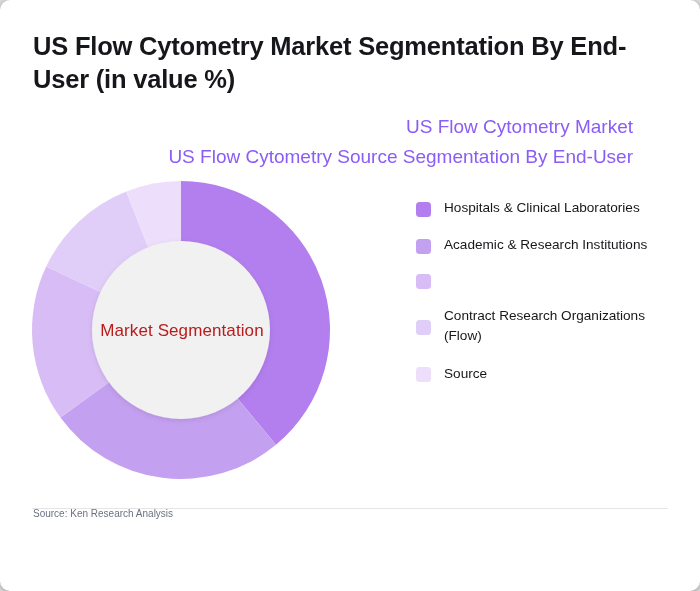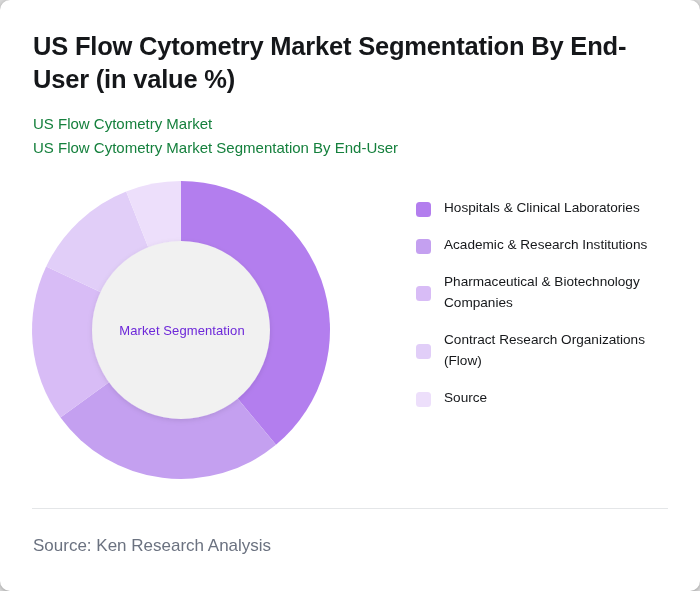--- a/index.html
+++ b/index.html
@@ -38,23 +38,24 @@
     font-weight: bold;
     line-height: 1.30;
     color: #15171a;
     letter-spacing: -0.2px;
   }
   .breadcrumb {
     position: absolute;
     left: 33px;
     top: 112px;
     width: 600px;
-    font-size: 15px;
+    font-size: 19px;
     line-height: 1.60;
-    color: #15803d;
+    color: #8b5cf6;
+    text-align: right;
   }
   .breadcrumb div { white-space: nowrap; }
 
   
   .chart-wrap {
     position: absolute;
     left: 28px;
     top: 178px;
     width: 308px;
     height: 305px;
@@ -71,22 +72,22 @@
     left: 0;
     top: 0;
     width: 308px;
     height: 305px;
     display: flex;
     align-items: center;
     justify-content: center;
     pointer-events: none;
   }
   .center-label span {
-    font-size: 13px;
-    color: #6d28d9;
+    font-size: 17px;
+    color: #b91c1c;
     letter-spacing: 0.1px;
   }
 
   
   .legend {
     position: absolute;
     left: 416px;
     top: 198px;
     width: 260px;
   }
@@ -115,22 +116,22 @@
     position: absolute;
     left: 32px;
     top: 508px;
     width: 636px;
     height: 1px;
     background: #e4e6e8;
   }
   .source {
     position: absolute;
     left: 33px;
-    top: 536px;
-    font-size: 17px;
+    top: 508px;
+    font-size: 10px;
     color: #6b7280;
   }
   .logo {
     position: absolute;
     right: 31px;
     top: 524px;
     height: 36px;
     display: flex;
     align-items: center;
   }
@@ -152,21 +153,21 @@
 </head>
 <body>
 
 <div class="frame">
   <div class="content">
 
     <div class="title">US Flow Cytometry Market Segmentation By End-User (in value %)</div>
 
     <div class="breadcrumb">
       <div>US Flow Cytometry Market</div>
-      <div>US Flow Cytometry Market Segmentation By End-User</div>
+      <div>US Flow Cytometry Source Segmentation By End-User</div>
     </div>
 
     <div class="chart-wrap">
       <svg class="donut-svg" viewBox="0 0 308 305">
         <defs>
           <filter id="innerShadow" x="-30%" y="-30%" width="160%" height="160%">
             <feDropShadow dx="0" dy="1.5" stdDeviation="2.5" flood-color="#000000" flood-opacity="0.10"></feDropShadow>
           </filter>
         </defs>
         <g id="donut-slices">
@@ -187,21 +188,20 @@
         <div class="legend-item">
           <div class="legend-swatch" style="background: rgb(179, 126, 238);"></div>
           <div class="legend-text">Hospitals &amp; Clinical Laboratories</div>
         </div>
         <div class="legend-item">
           <div class="legend-swatch" style="background: rgb(196, 160, 240);"></div>
           <div class="legend-text">Academic &amp; Research Institutions</div>
         </div>
         <div class="legend-item">
           <div class="legend-swatch" style="background: rgb(216, 188, 246);"></div>
-          <div class="legend-text">Pharmaceutical &amp; Biotechnology Companies</div>
         </div>
         <div class="legend-item">
           <div class="legend-swatch" style="background: rgb(225, 206, 248);"></div>
           <div class="legend-text">Contract Research Organizations (Flow)</div>
         </div>
         <div class="legend-item">
           <div class="legend-swatch" style="background: rgb(237, 223, 251);"></div>
           <div class="legend-text">Source</div>
         </div>
       </div>

